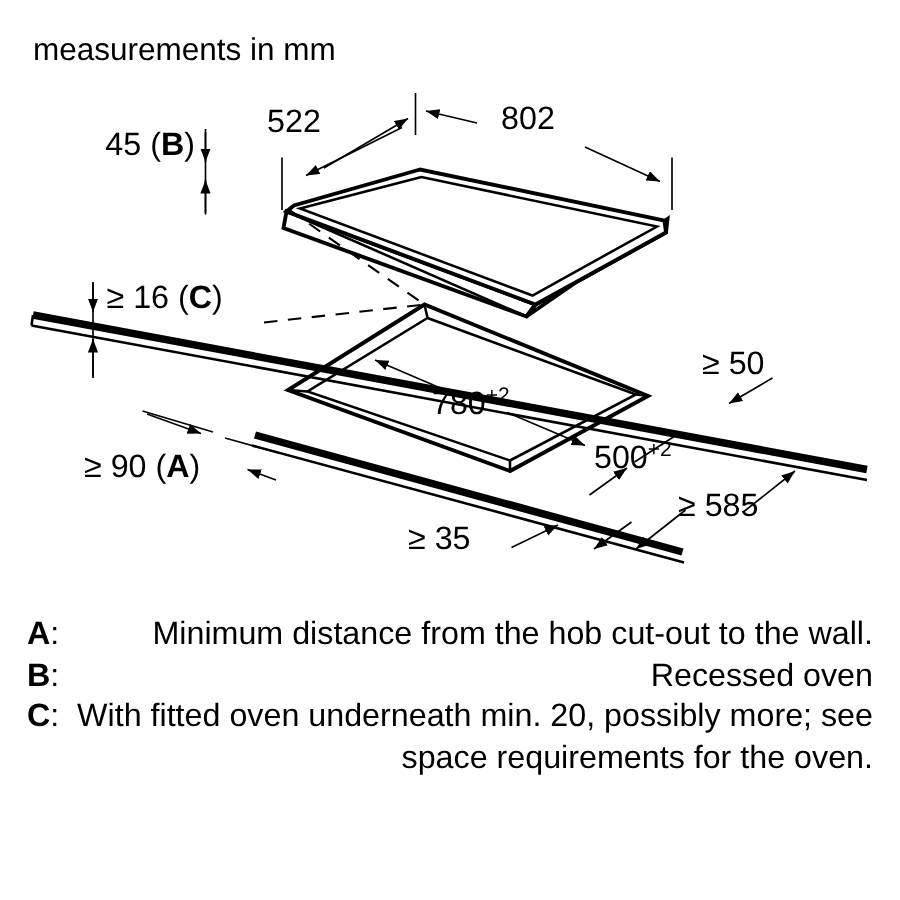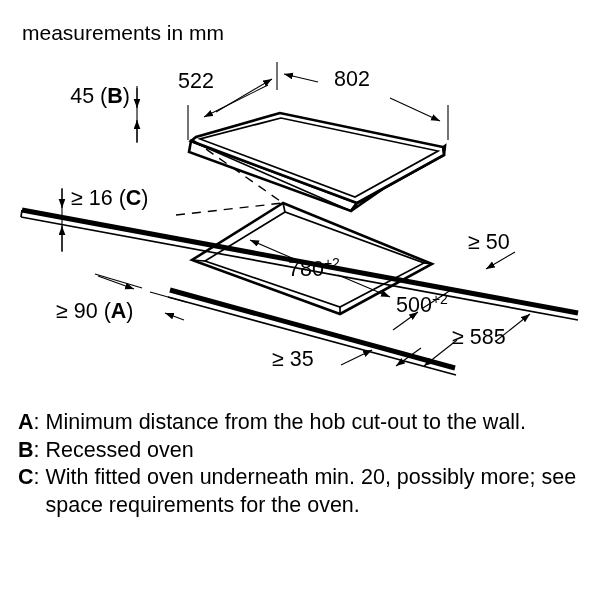--- a/index.html
+++ b/index.html
@@ -58,20 +58,21 @@
     font-size: 21.5px;
     line-height: 1.28;
     font-family: "Liberation Sans", sans-serif;
   }
   .legend-key {
     font-weight: bold;
     white-space: pre;
   }
   .legend-text {
     flex: 1;
+    text-align: right;
   }
   .solid-thick {
     fill: none;
     stroke: #000000;
     stroke-width: 5;
     stroke-linecap: butt;
     stroke-linejoin: miter;
   }
   .solid-med {
     fill: none;

